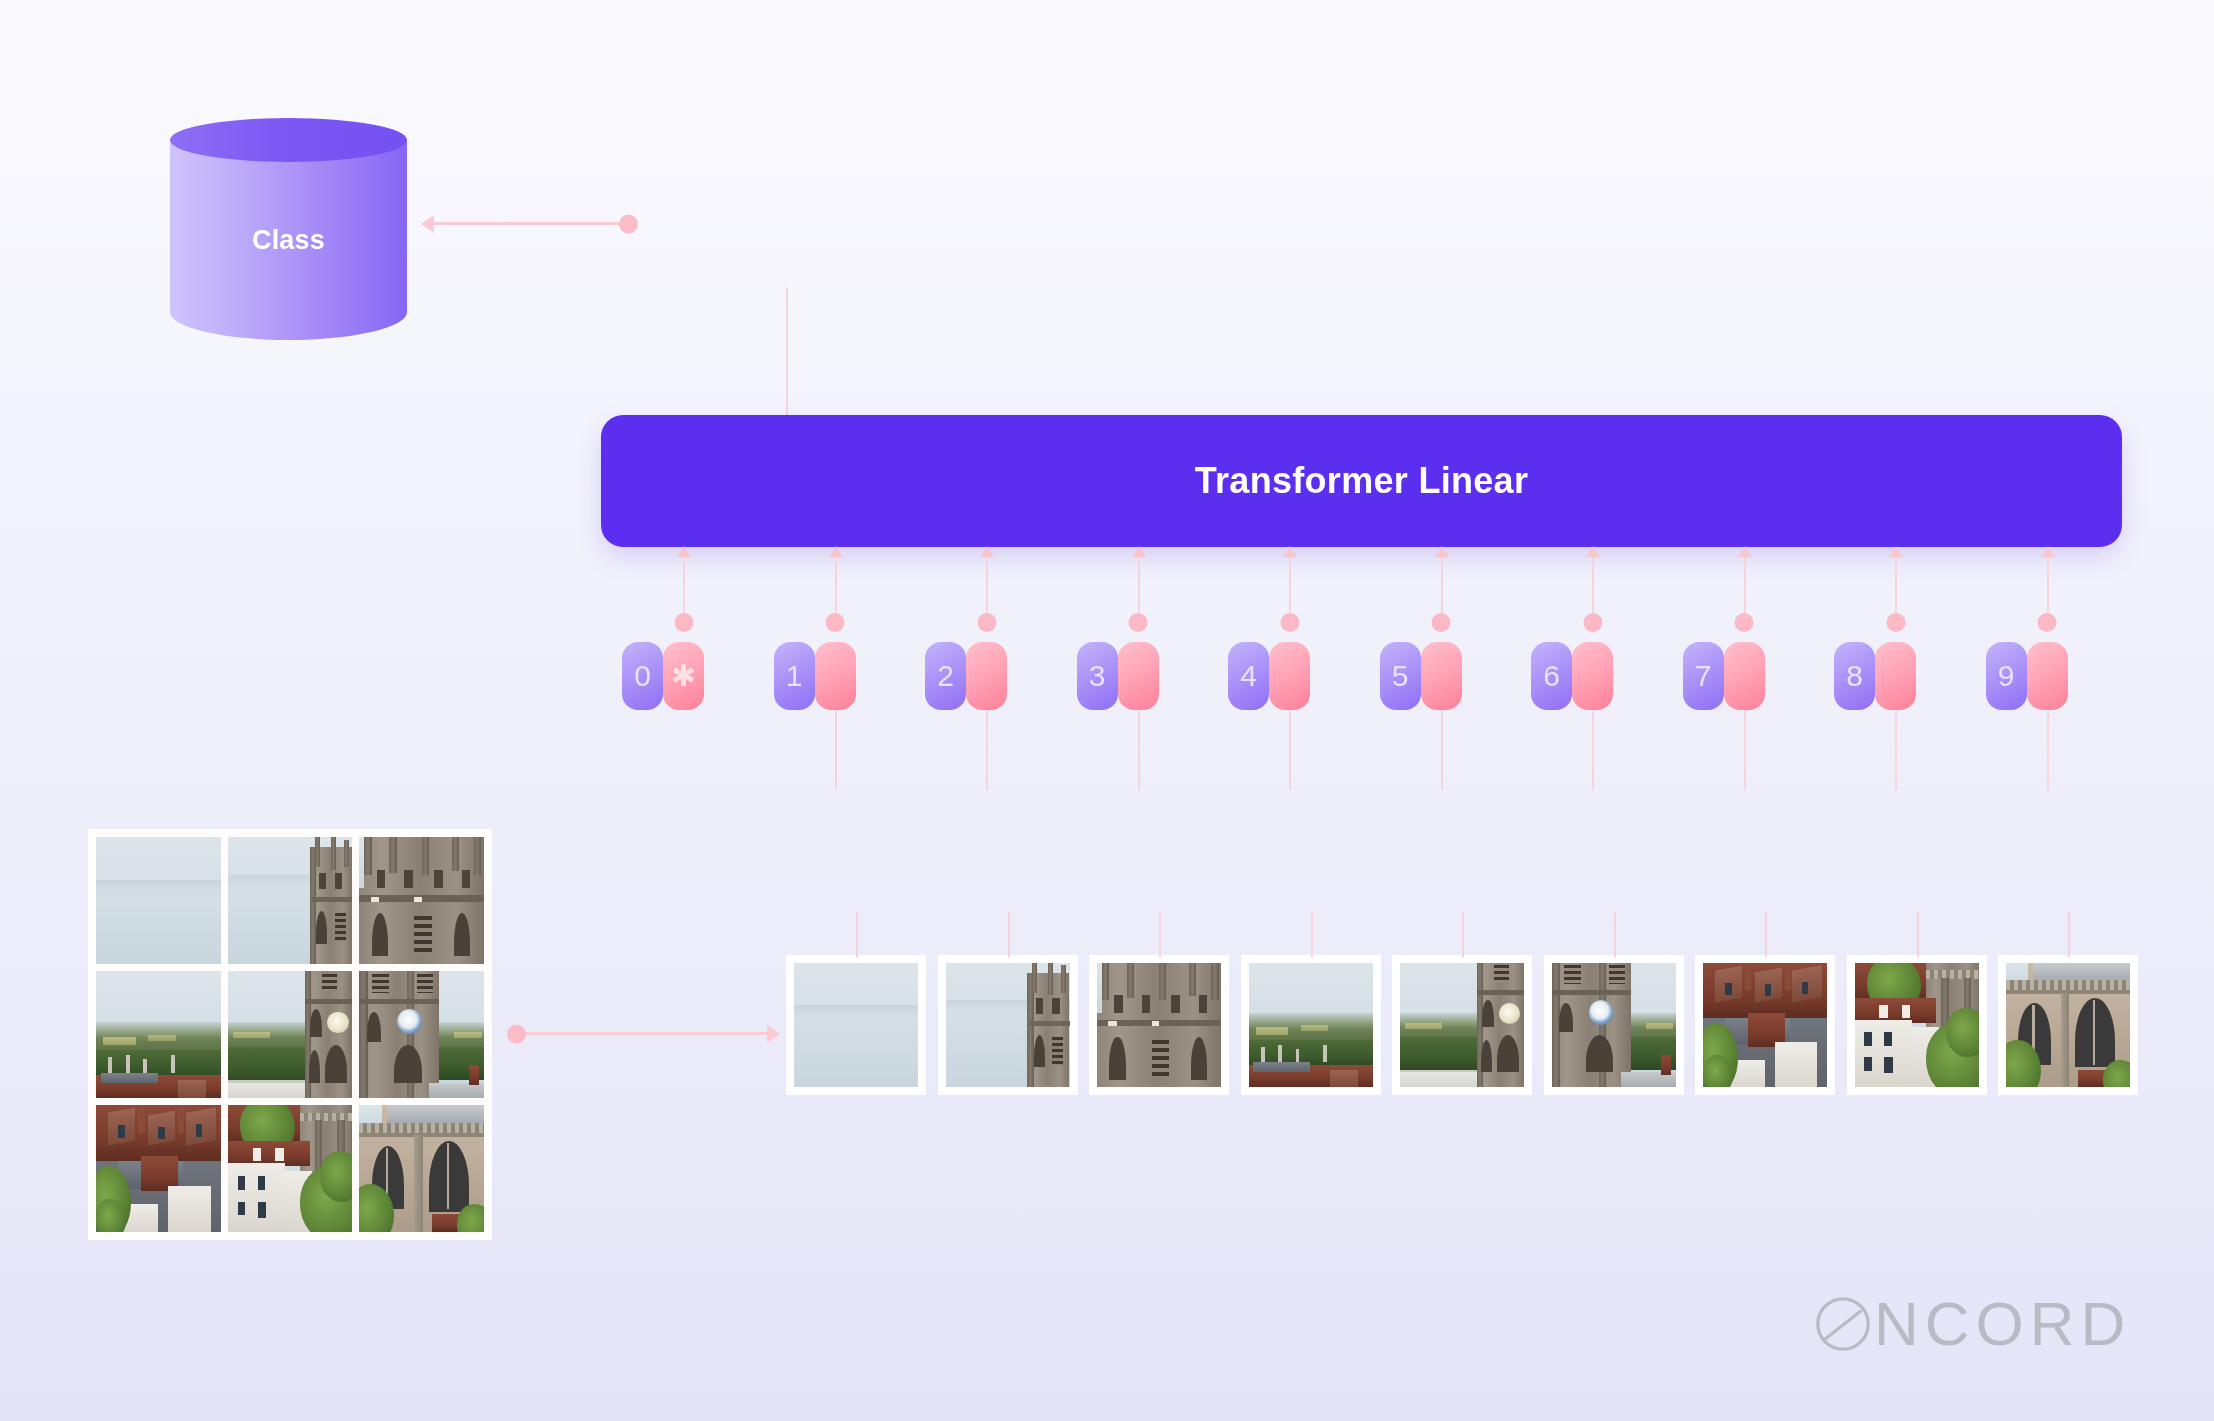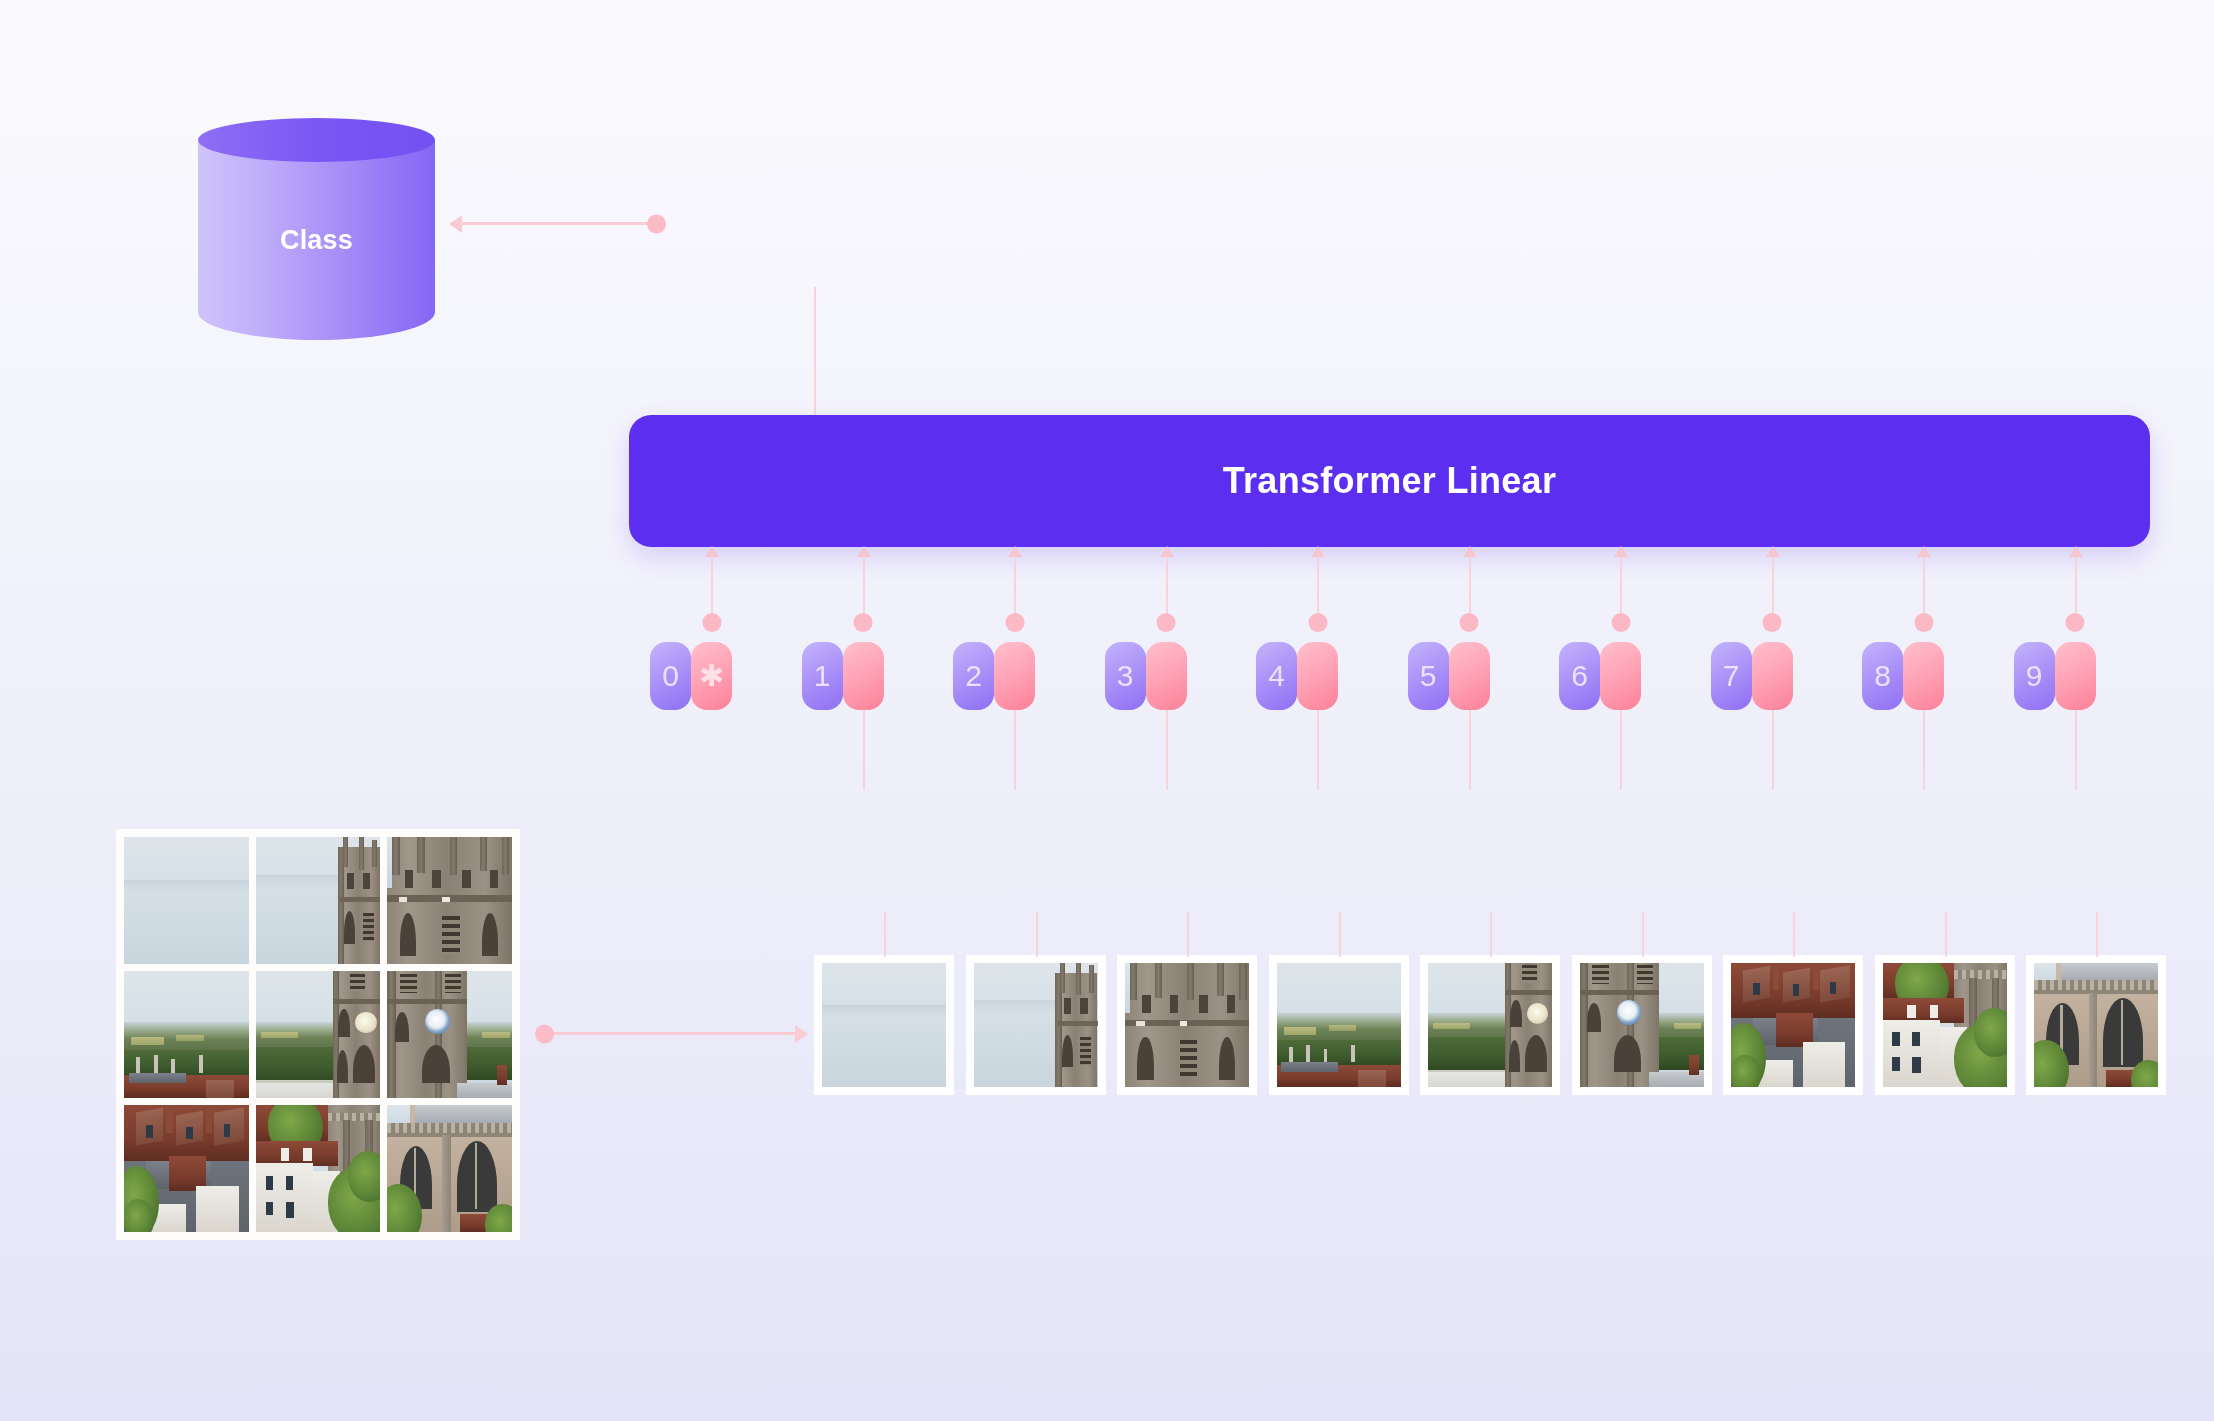--- a/index.html
+++ b/index.html
@@ -2,21 +2,21 @@
 <html><head>
 <meta charset="utf-8">
 <style>
   * { margin:0; padding:0; box-sizing:border-box; }
   html, body { width:2214px; height:1421px; }
   body {
     font-family: "Liberation Sans", sans-serif;
     background: linear-gradient(180deg, #FAFAFE 0%, #F4F4FC 30%, #EDEDFA 62%, #E4E4F8 100%);
     position:relative; overflow:hidden;
   }
-  #stage { position:absolute; inset:0;margin-left:28px; }
+  #stage { position:absolute; inset:0; }
 
   
   .cyl-v { position:absolute; }
   .cyl-v .body {
     position:absolute; inset:0;
     background: linear-gradient(90deg,#CFC3FB 0%, #C2B2FA 22%, #A58BF7 62%, #8466F4 100%);
     border-radius: 0 0 50% 50% / 0 0 14% 14%;
   }
   .cyl-v .top {
     position:absolute; left:0; right:0; top:-22px; height:44px;
@@ -563,14 +563,21 @@
               <i style="left:70%;top:30%;width:2%;height:52%;background:#B4AB9A"></i>
               <i style="left:44%;top:24%;width:7%;bottom:0;background:linear-gradient(90deg,#A79D8E,#8E8476)"></i>
               <i class="tree-l" style="left:-8%;top:62%;width:36%;height:48%"></i>
               <i class="roof" style="left:58%;top:86%;width:26%;bottom:0"></i>
               <i class="tree-l" style="left:78%;top:78%;width:30%;height:34%"></i>
         </div>
       </div>
       <div class="vline" style="left: 2068px; top: 912px; height: 45px;"></div>
     </div>
 
+  <div id="encord-logo" style="left:1812px; top:1288px; display:flex; align-items:center;">
+    <svg width="62" height="62" viewBox="0 0 64 64">
+      <circle cx="32" cy="32" r="26" fill="none" stroke="#B9BAC4" stroke-width="3.4"></circle>
+      <line x1="13" y1="48" x2="51" y2="18" stroke="#B9BAC4" stroke-width="3.4"></line>
+    </svg>
+    <span class="word">NCORD</span>
+  </div>
 
 </div>
 
 </body></html>

